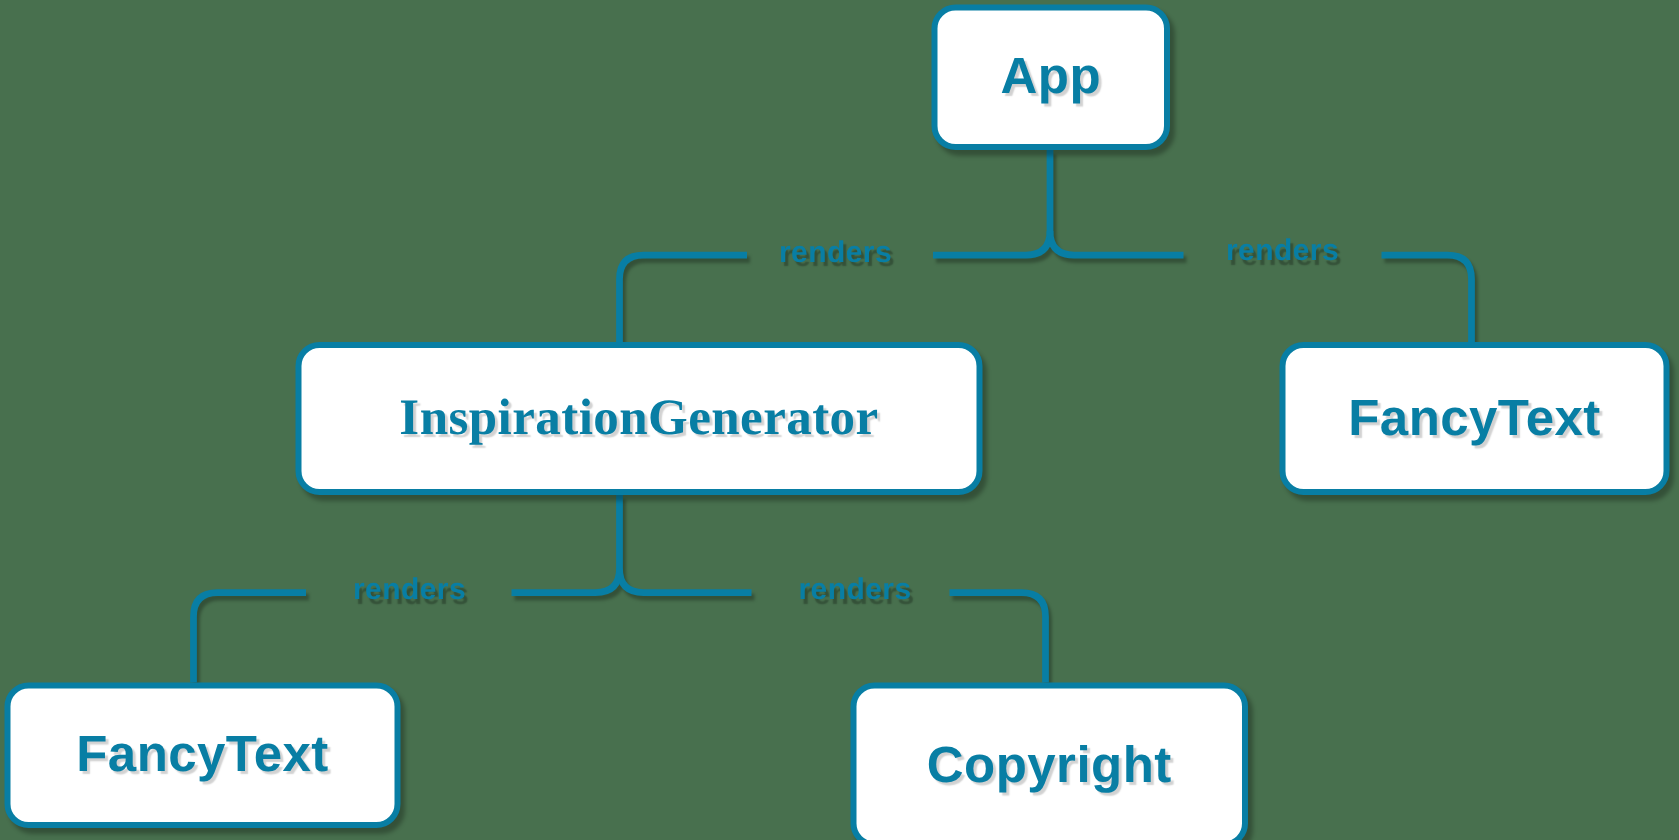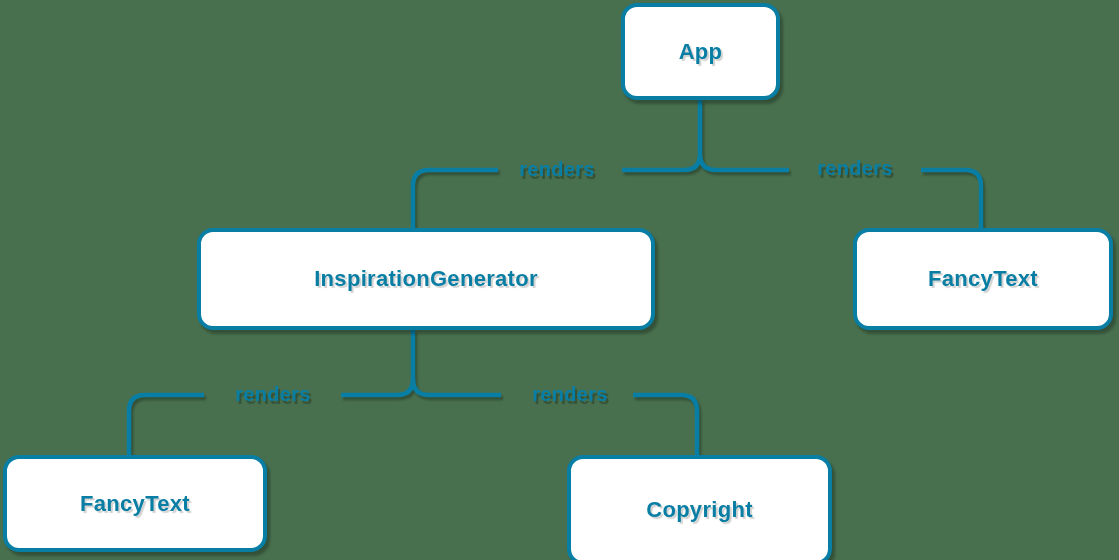--- a/index.html
+++ b/index.html
@@ -37,21 +37,21 @@
     background: var(--node-fill);
     border: 4px solid var(--accent);
     border-radius: 16px;
     display: flex;
     align-items: center;
     justify-content: center;
     box-shadow: 3px 4px 3px rgba(0,0,0,0.28);
   }
   .node .node-label {
     color: var(--accent);
-    font-size: 22px;
+    font-size: 34px;
     font-weight: 600;
     letter-spacing: 0.3px;
     text-shadow: 2px 2px 1px rgba(0,0,0,0.18);
     white-space: nowrap;
   }
   .edge-label {
     position: absolute;
     transform: translate(-50%, -50%);
     color: var(--accent);
     font-size: 20px;
@@ -76,21 +76,21 @@
     <path d="M413,330 L413,379 Q413,395 397,395 L341,395"></path>
     <path d="M413,379 Q413,395 429,395 L501,395"></path>
     <path d="M204,395 L145,395 Q129,395 129,411 L129,455"></path>
     <path d="M633,395 L681,395 Q697,395 697,411 L697,455"></path>
   </svg>
 
   <div class="node" style="left:621px; top:3px; width:159px; height:97px;">
     <span class="node-label">App</span>
   </div>
 
-  <div class="node" style="left:197px; top:228px; width:458px; height:102px;">
+  <div class="node" style="left:197px; top:228px; width:458px; height:102px;font-family:Liberation Serif, serif;">
     <span class="node-label">InspirationGenerator</span>
   </div>
 
   <div class="node" style="left:853px; top:228px; width:260px; height:102px;">
     <span class="node-label">FancyText</span>
   </div>
 
   <div class="node" style="left:3px; top:455px; width:264px; height:97px;">
     <span class="node-label">FancyText</span>
   </div>

